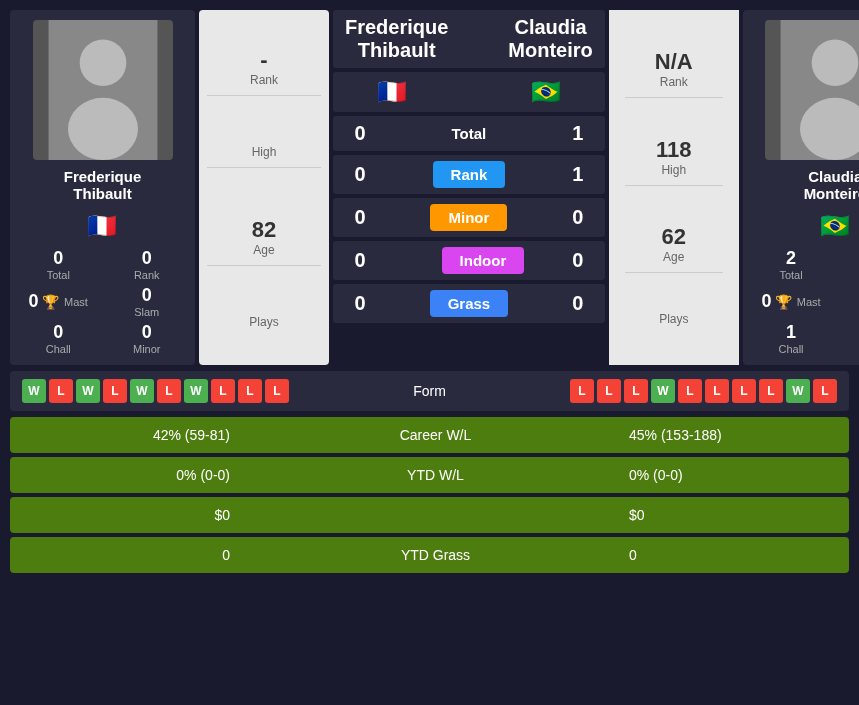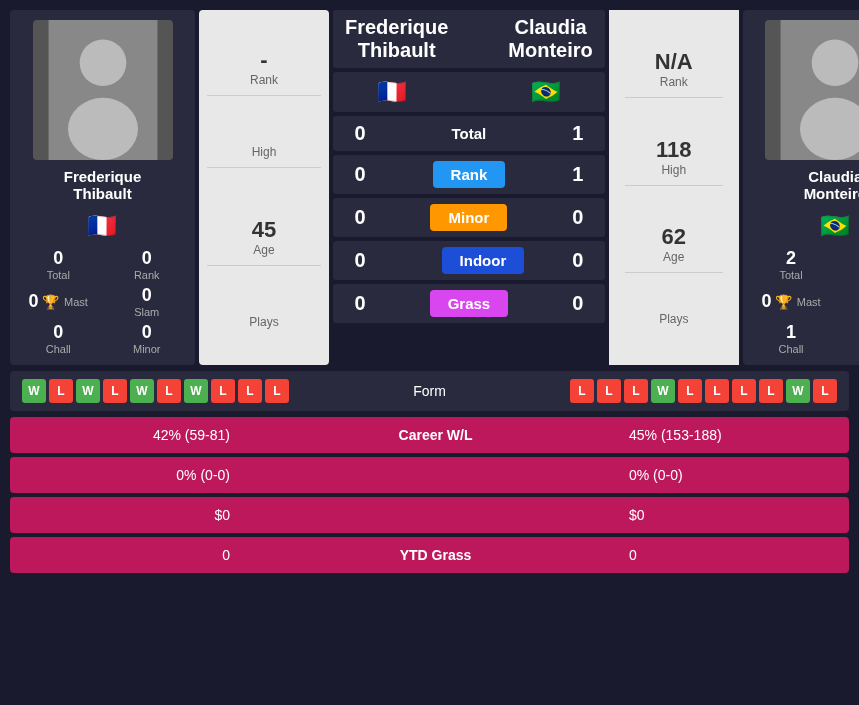--- a/index.html
+++ b/index.html
@@ -131,22 +131,22 @@
       border: none;
       border-radius: 4px;
       padding: 5px 18px;
       color: #fff;
       font-size: 15px;
       font-weight: bold;
       cursor: pointer;
     }
     .btn-hard { background: #2196F3; }
     .btn-clay { background: #FF9800; }
-    .btn-indoor { background: #1d4ed8; margin-left: 28px; }
-    .btn-grass { background: #d946ef; }
+    .btn-indoor { background: #d946ef; margin-left: 28px; }
+    .btn-grass { background: #3b82f6; }
     .player-name-header {
       color: #fff;
       font-size: 20px;
       font-weight: bold;
       text-align: center;
       flex: 1;
     }
     
     .right-stats {
       background: #e8e8e8;
@@ -204,39 +204,39 @@
     .badge-w { background: #4CAF50; }
     .badge-l { background: #f44336; }
     .form-label {
       color: #fff;
       font-size: 14px;
       font-weight: normal;
     }
 
     
     .stats-row {
-      background: #be185d;
+      background: #4d7c0f;
       border-radius: 4px;
       padding: 10px 20px;
       display: flex;
       align-items: center;
       justify-content: space-between;
       margin-bottom: 4px;
     }
     .stats-row-value {
       color: #fff;
       font-size: 14px;
       width: 200px;
     }
     .stats-row-value.left { text-align: right; }
     .stats-row-value.right { text-align: left; }
     .stats-row-label {
       color: #fff;
       font-size: 14px;
-      font-weight: bold;
+      font-weight: normal;
       text-align: center;
       flex: 1;
       margin-left: 12px;
     }
 
     
     .names-row {
       display: flex;
       align-items: center;
       justify-content: space-between;
@@ -296,21 +296,21 @@
     <div class="middle-stats">
       <div class="middle-stat-block">
         <div class="middle-stat-value">-</div>
         <div class="middle-stat-label">Rank</div>
       </div>
       <div class="middle-stat-block">
         <div class="middle-stat-value"></div>
         <div class="middle-stat-label">High</div>
       </div>
       <div class="middle-stat-block">
-        <div class="middle-stat-value">45</div>
+        <div class="middle-stat-value">82</div>
         <div class="middle-stat-label">Age</div>
       </div>
       <div class="middle-stat-block">
         <div class="middle-stat-value"></div>
         <div class="middle-stat-label">Plays</div>
       </div>
     </div>
 
     <div class="match-center">
 
@@ -455,20 +455,21 @@
   </div>
 
   <div class="stats-row">
     <span class="stats-row-value left">42% (59-81)</span>
     <span class="stats-row-label">Career W/L</span>
     <span class="stats-row-value right">45% (153-188)</span>
   </div>
 
   <div class="stats-row">
     <span class="stats-row-value left">0% (0-0)</span>
+    <span class="stats-row-label">YTD W/L</span>
     <span class="stats-row-value right">0% (0-0)</span>
   </div>
 
   <div class="stats-row">
     <span class="stats-row-value left">$0</span>
     <span class="stats-row-value right">$0</span>
   </div>
 
   <div class="stats-row">
     <span class="stats-row-value left">0</span>

